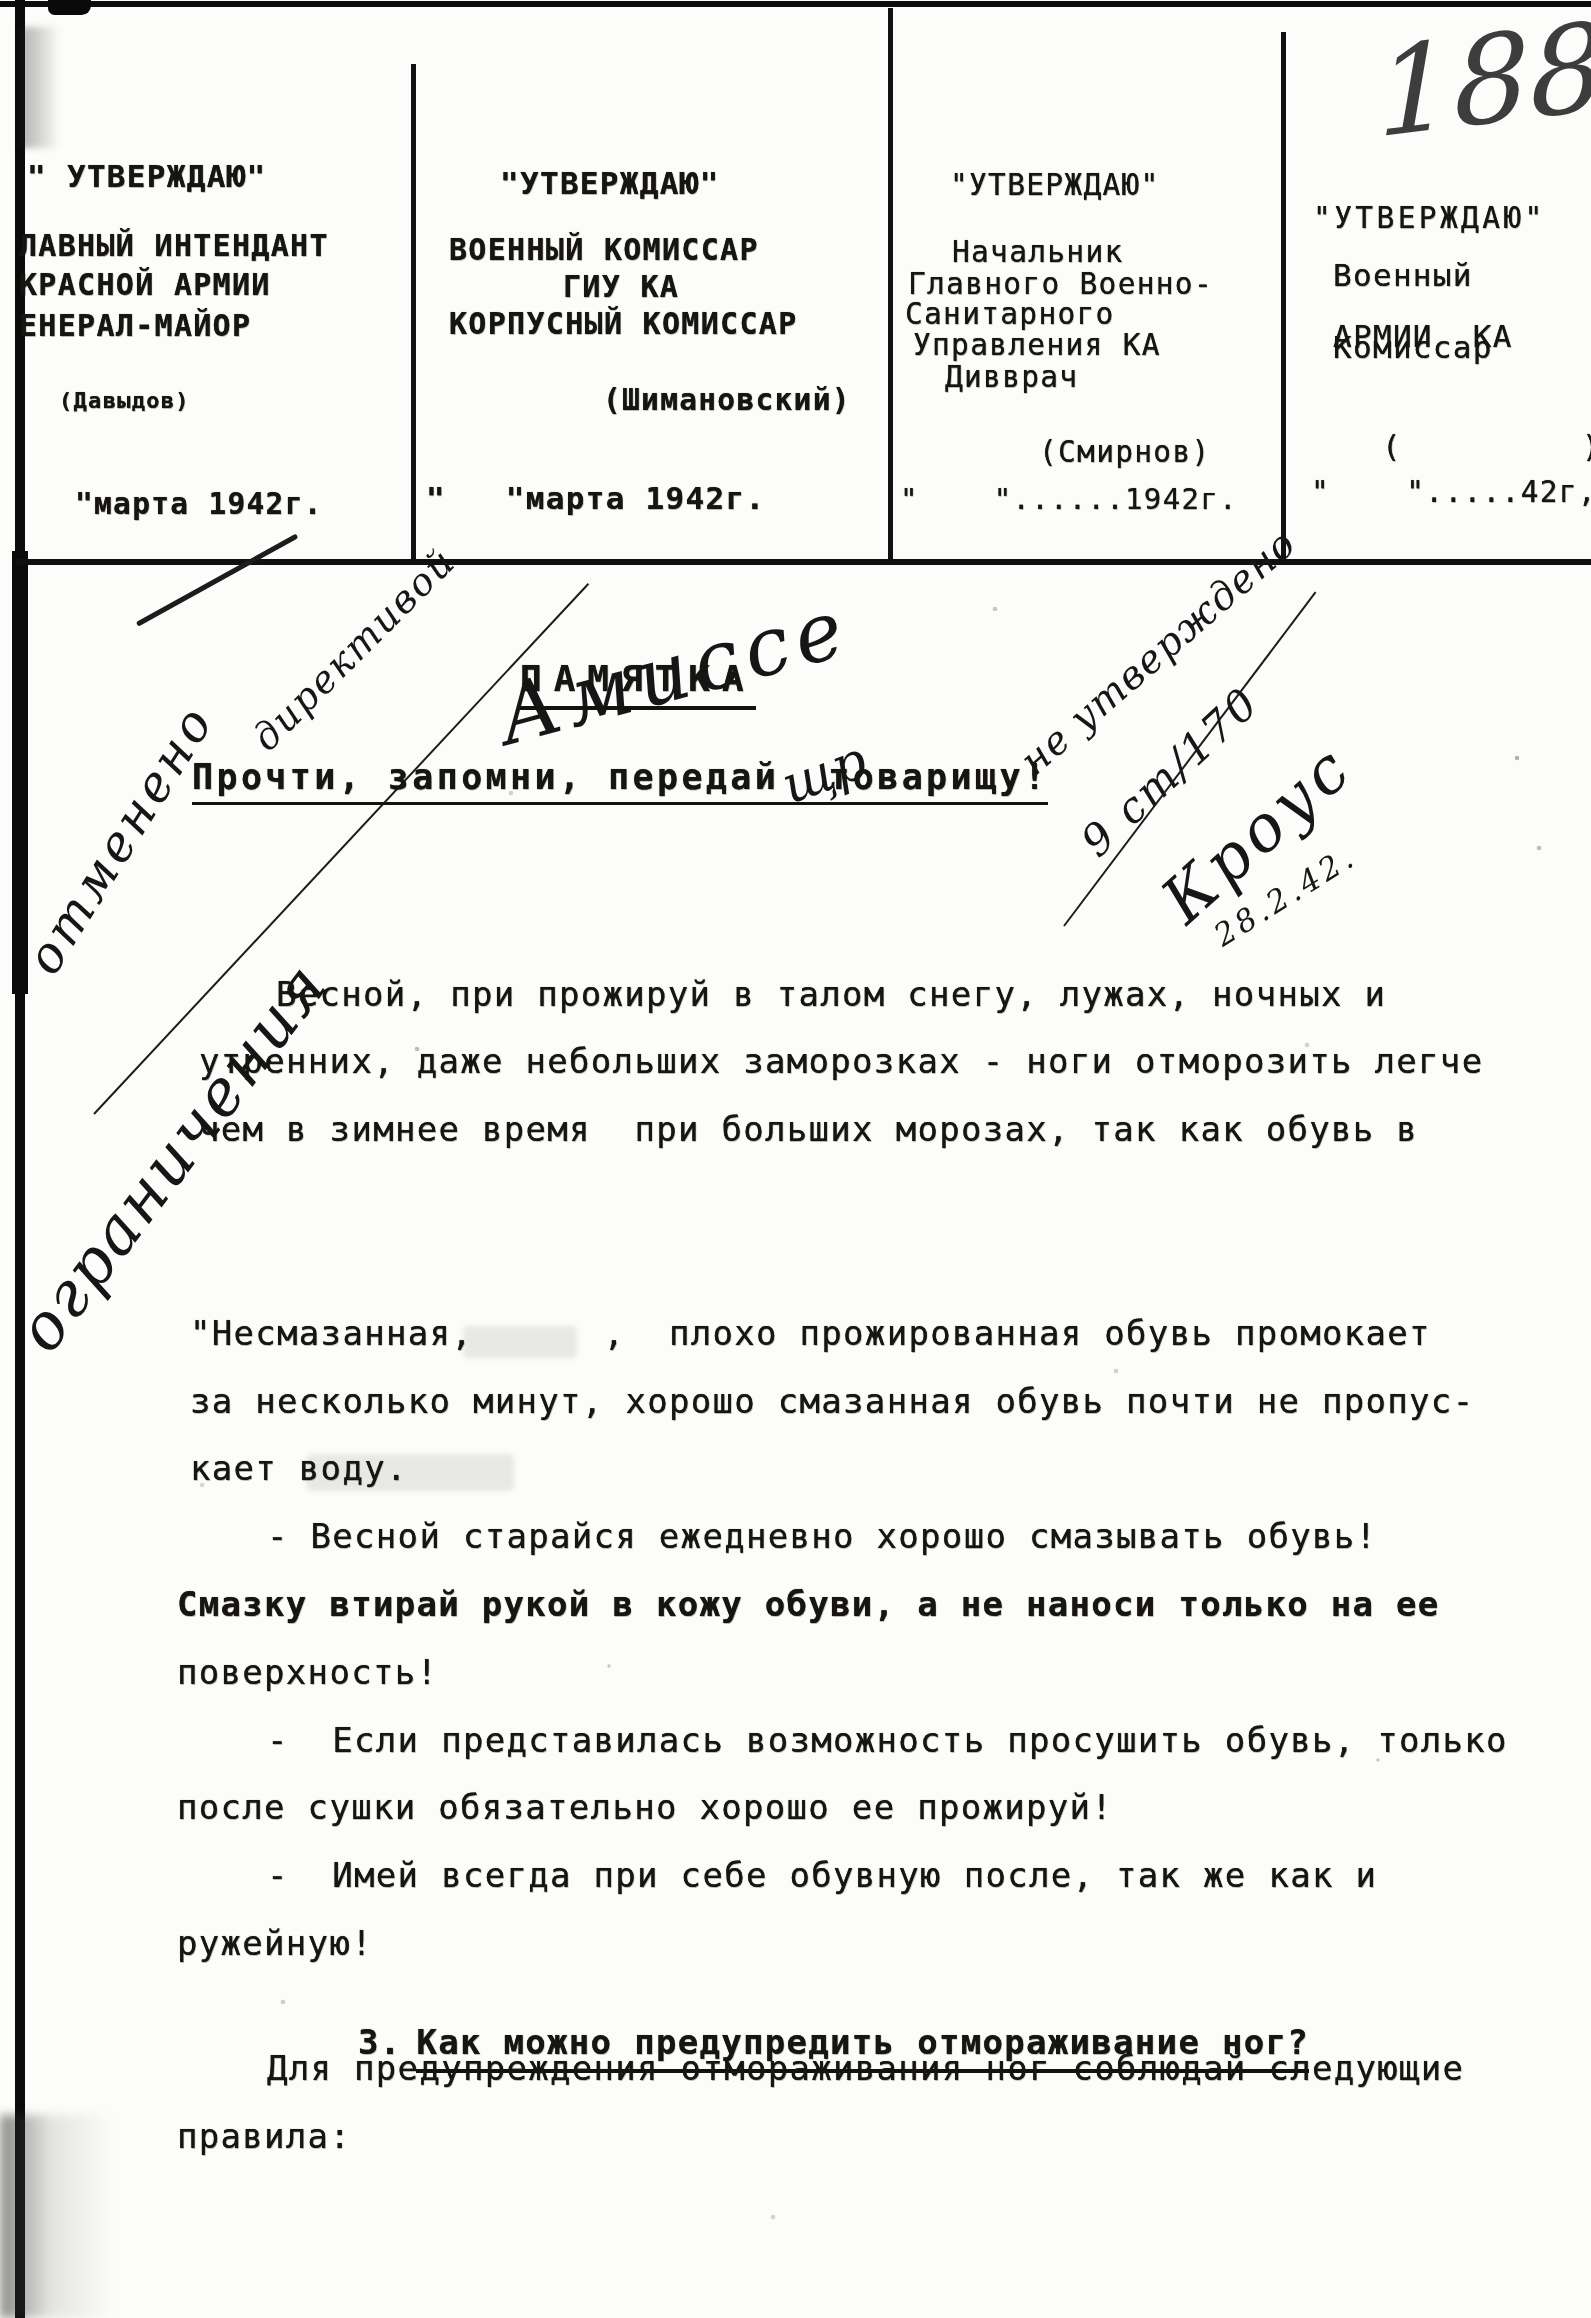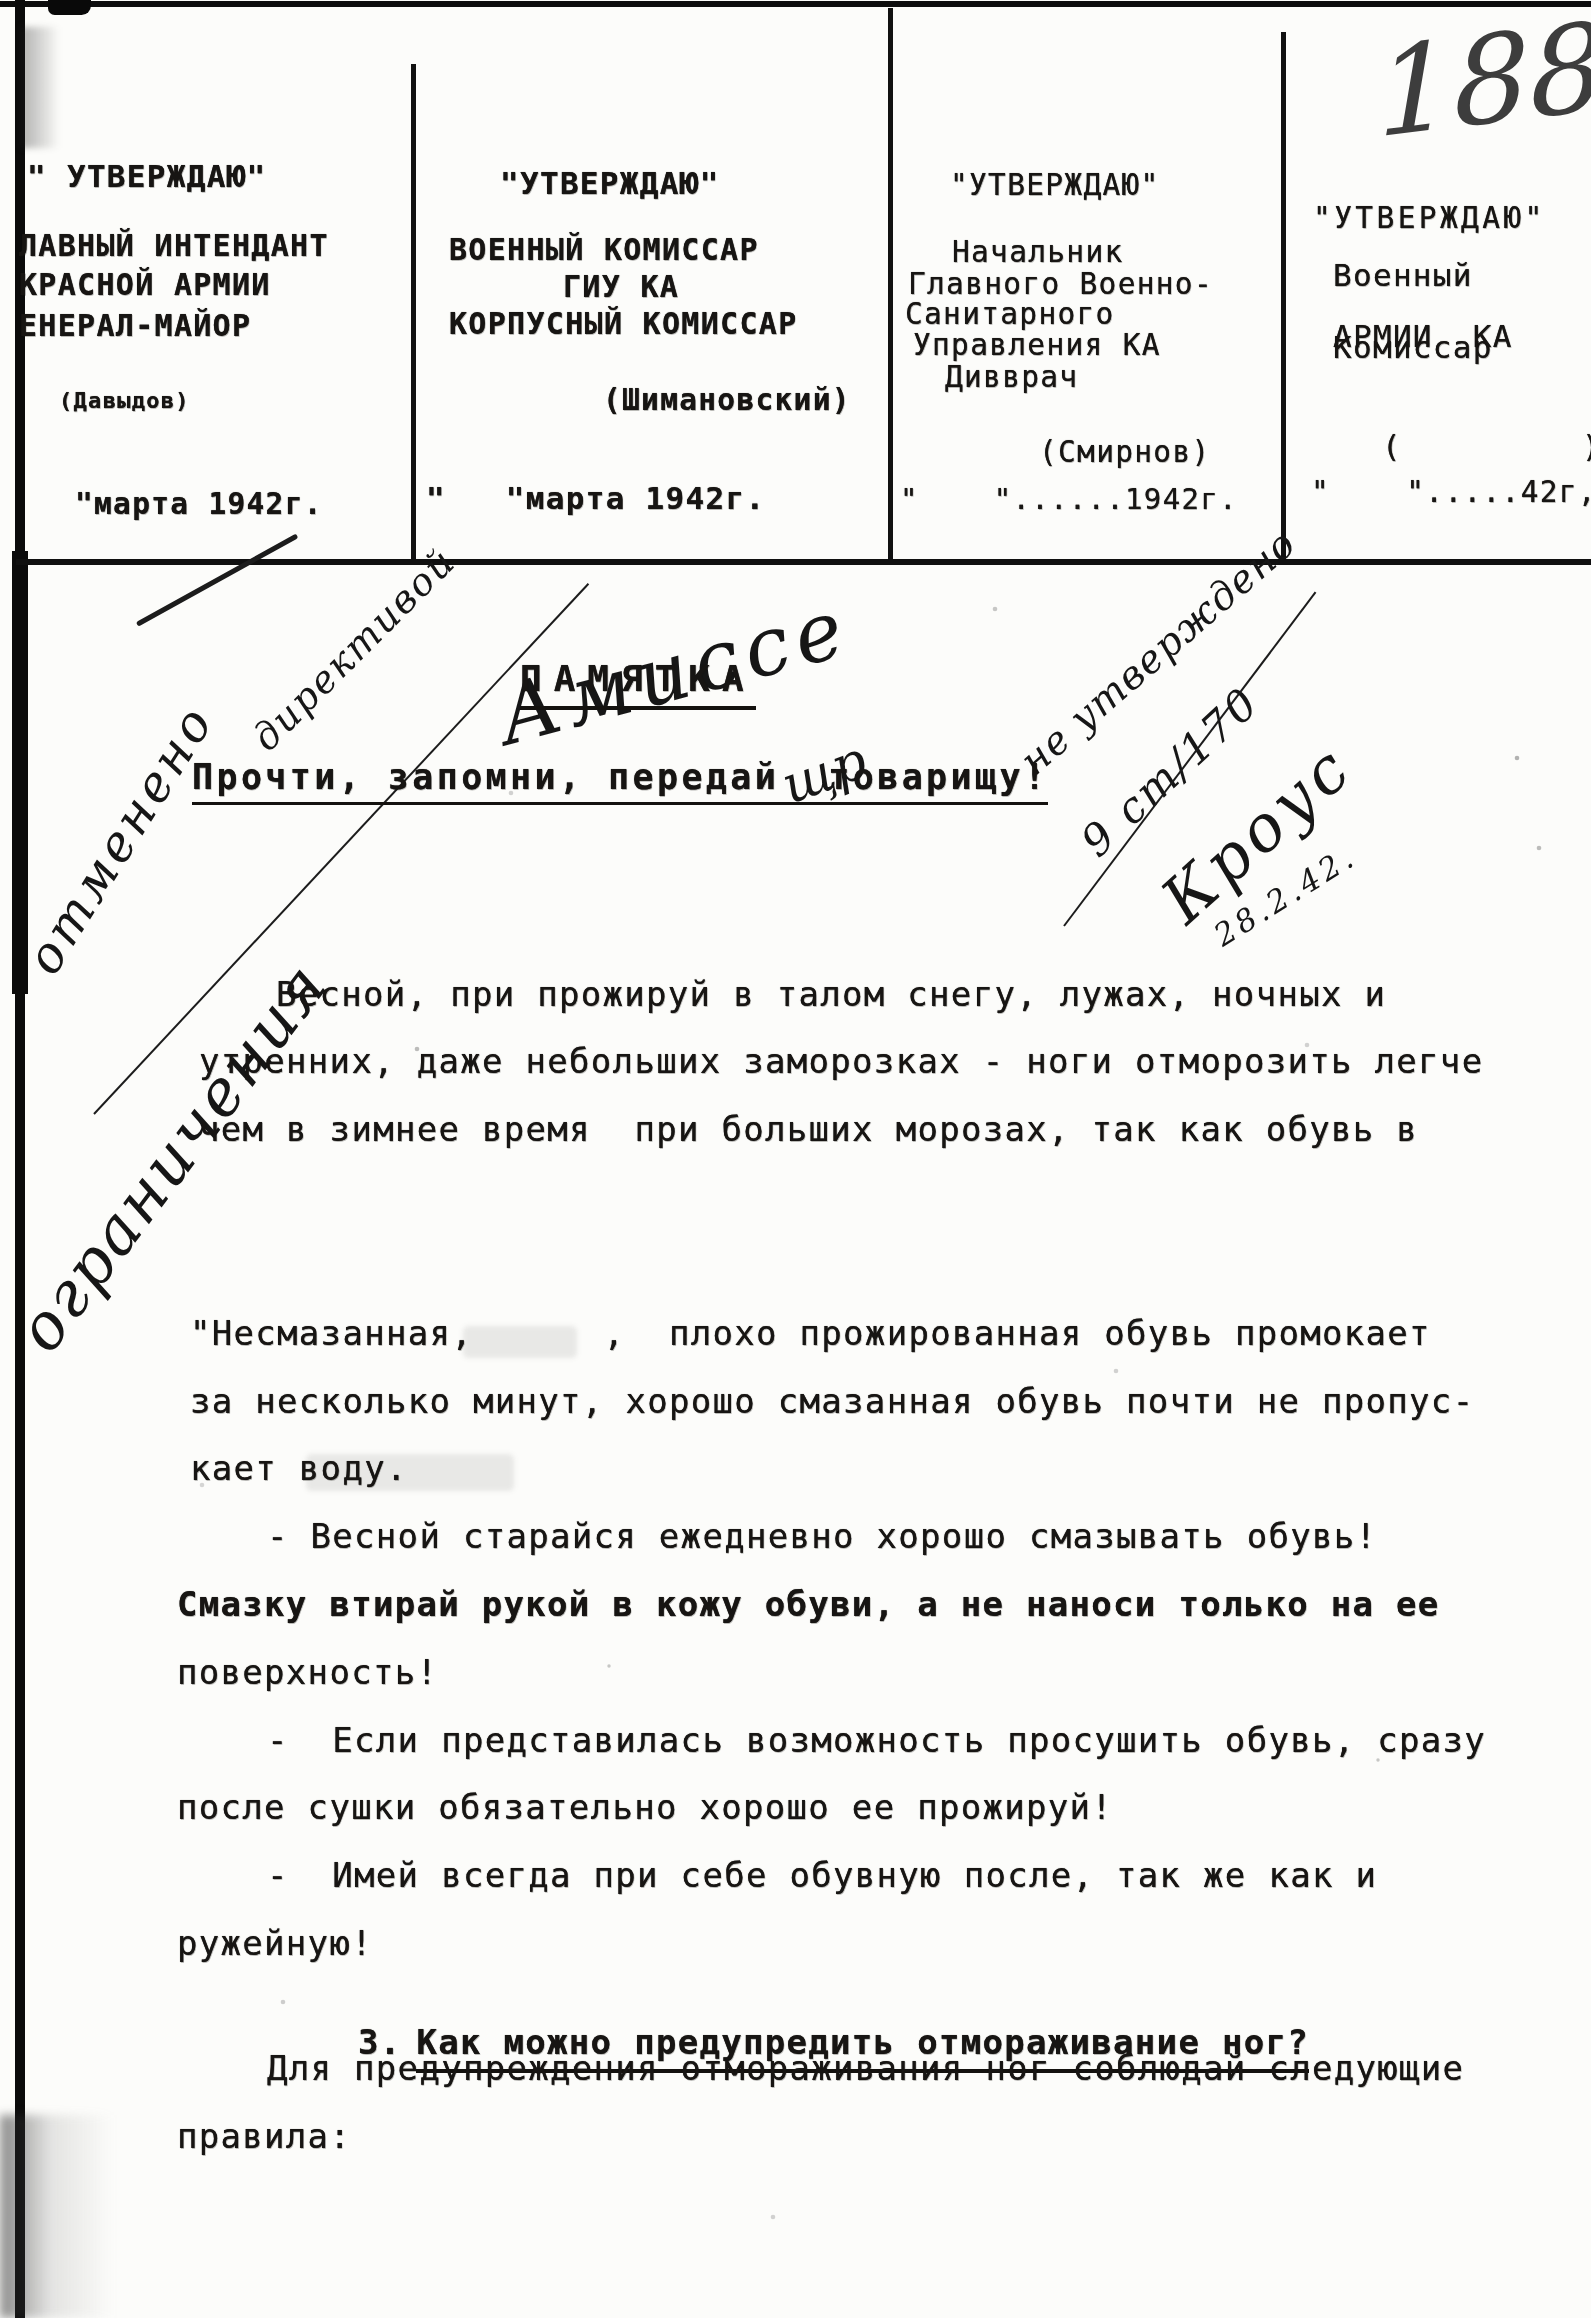--- a/index.html
+++ b/index.html
@@ -129,21 +129,21 @@
   <div class="tw body-line" style="left:199px;top:1109px;">чем в зимнее время  при больших морозах, так как обувь в</div>
 
   <div class="tw body-line" style="left:190px;top:1313px;">"Несмазанная,      ,  плохо прожированная обувь промокает</div>
   <div class="tw body-line" style="left:190px;top:1381px;">за несколько минут, хорошо смазанная обувь почти не пропус-</div>
   <div class="tw body-line" style="left:190px;top:1448px;">кает воду.</div>
 
   <div class="tw body-line" style="left:267px;top:1516px;">- Весной старайся ежедневно хорошо смазывать обувь!</div>
   <div class="tw hb body-line" style="left:177px;top:1584px;">Смазку втирай рукой в кожу обуви, а не наноси только на ее</div>
   <div class="tw body-line" style="left:177px;top:1652px;">поверхность!</div>
 
-  <div class="tw body-line" style="left:267px;top:1720px;">-  Если представилась возможность просушить обувь, сразу</div>
+  <div class="tw body-line" style="left:267px;top:1720px;">-  Если представилась возможность просушить обувь, только</div>
   <div class="tw body-line" style="left:177px;top:1787px;">после сушки обязательно хорошо ее прожируй!</div>
 
   <div class="tw body-line" style="left:267px;top:1855px;">-  Имей всегда при себе обувную после, так же как и</div>
   <div class="tw body-line" style="left:177px;top:1923px;">ружейную!</div>
 
   <div class="tw hb body-line" style="left:271px;top:1982px;">
     <span class="num">3.</span><span class="u">Как можно предупредить отмораживание ног?</span>
   </div>
   <div class="tw body-line" style="left:267px;top:2048px;">Для предупреждения отмораживания ног соблюдай следующие</div>
   <div class="tw body-line" style="left:177px;top:2116px;">правила:</div>

